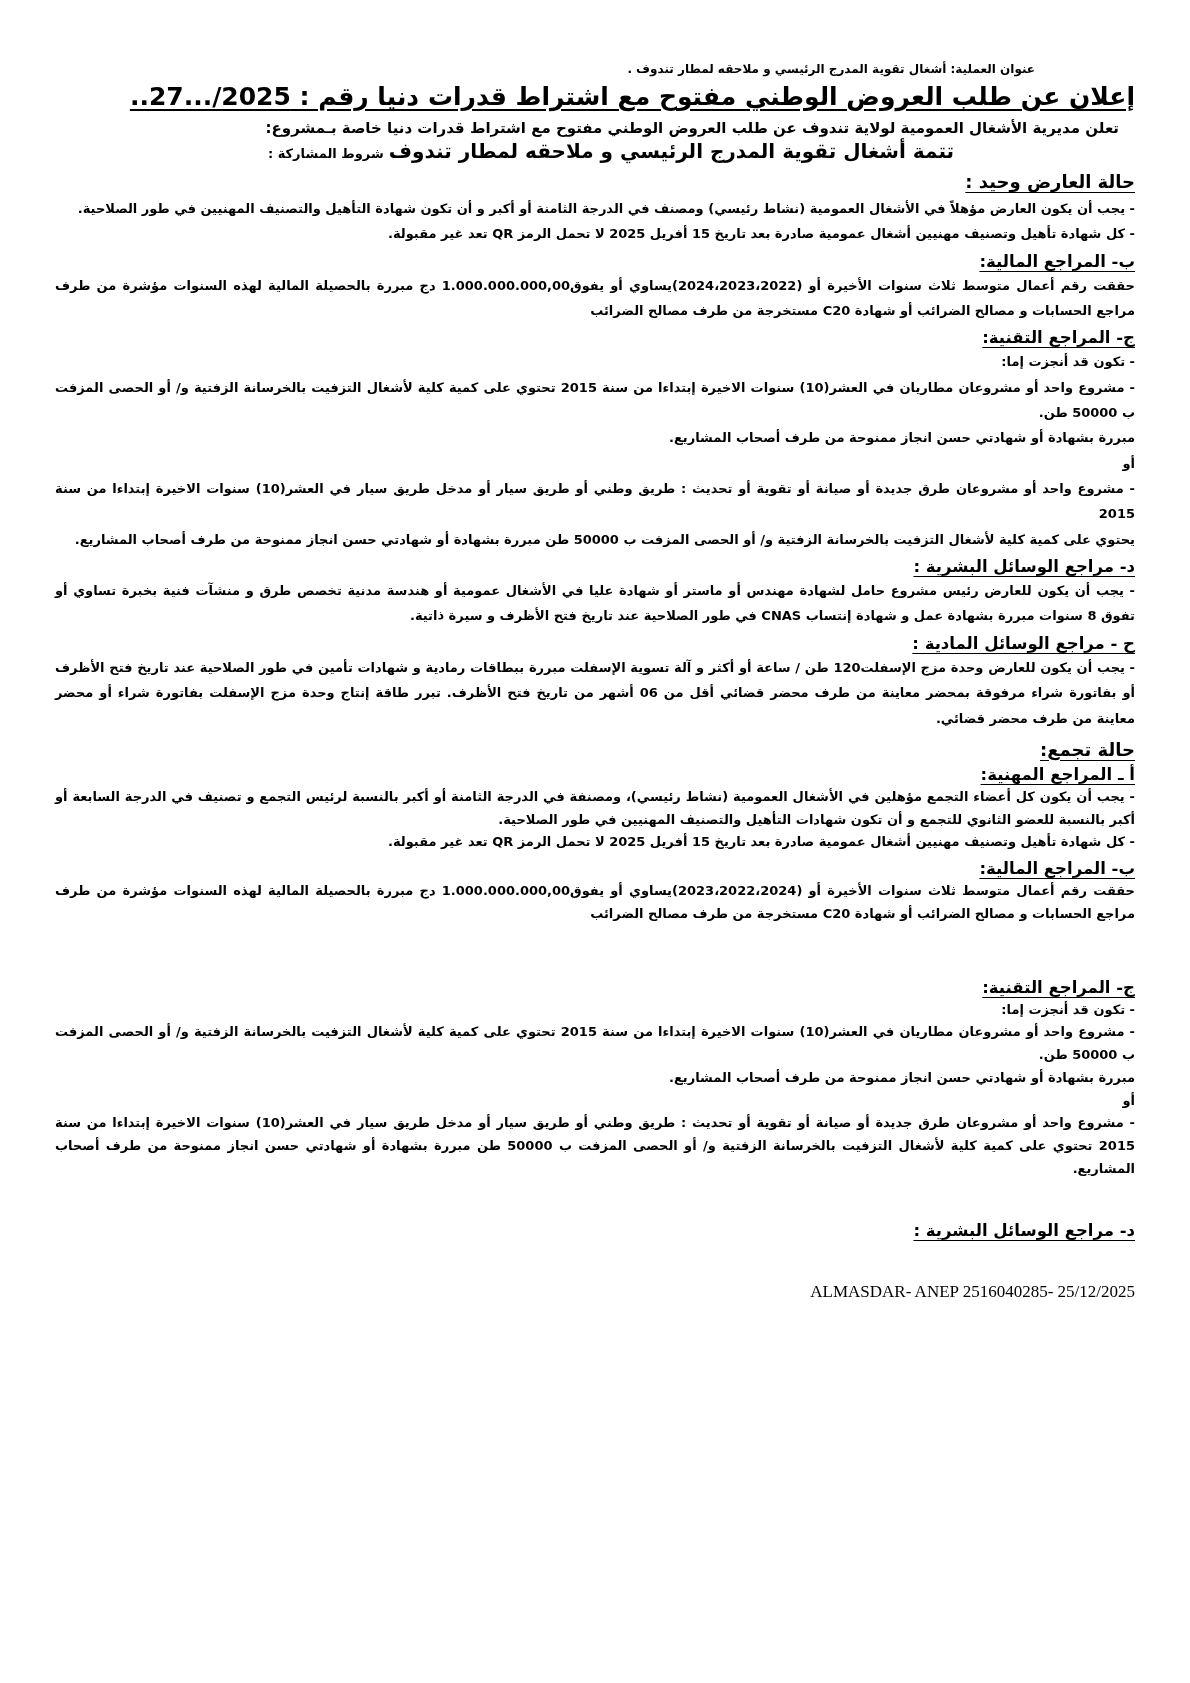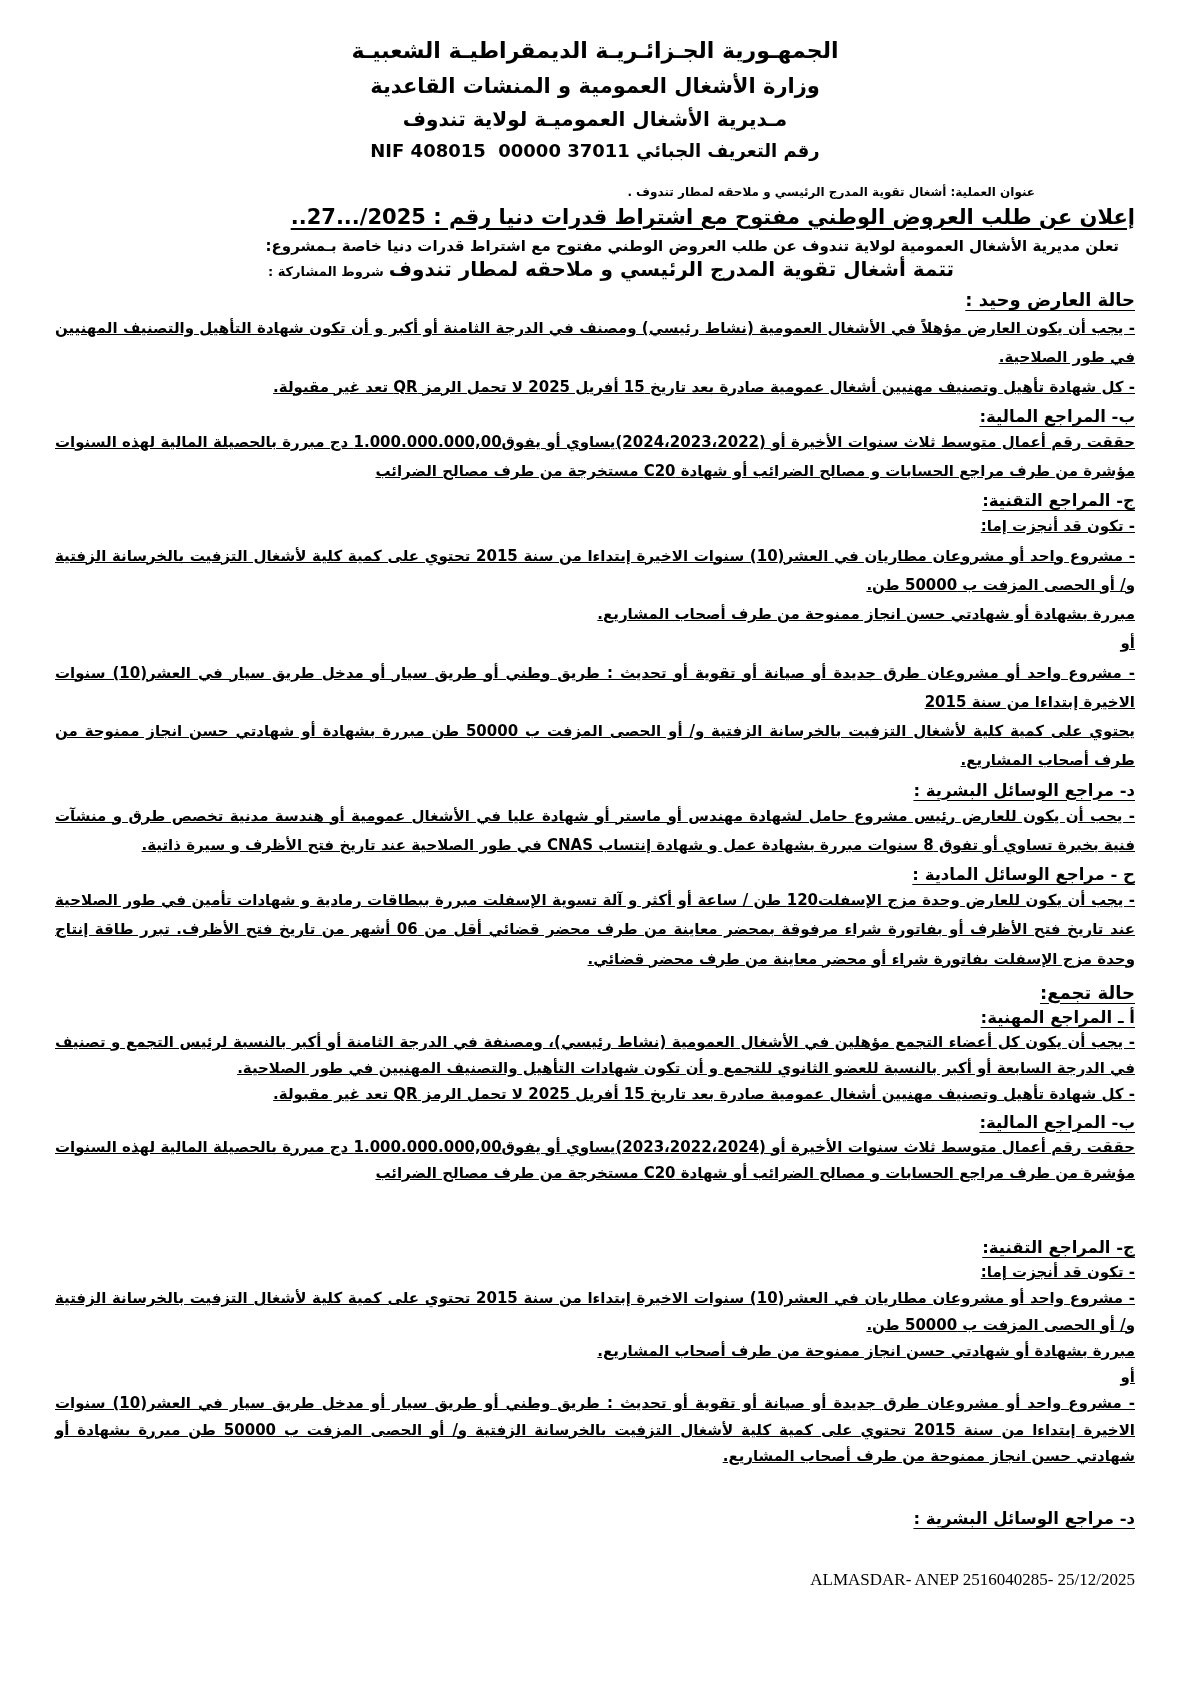--- a/index.html
+++ b/index.html
@@ -16,65 +16,59 @@
   }
   
   .hdr{text-align:center;font-weight:bold;}
   .hdr-l1{font-size:22px;letter-spacing:.5px;margin:0 0 11px 0;}
   .hdr-l2{font-size:21px;margin:0 0 9px 0;}
   .hdr-l3{font-size:20px;margin:0 0 9px 0;}
   .hdr-l4{font-size:18px;margin:0;}
   
   .op-title{font-weight:bold;font-size:12px;margin:24px 100px 0 0;}
   .main-title{
-    font-weight:bold;font-size:21px;
+    font-weight:bold;font-size:25px;
     text-decoration:underline;
     text-underline-offset:4px;
     margin:6px 0 0 0;text-align:right;
   }
   .announce{font-weight:bold;font-size:15px;margin:8px 16px 0 0;text-align:justify;}
   .project-line{text-align:center;margin:2px 0 0 0;}
   .project-name{font-weight:bold;font-size:20px;text-align:center;}
   .cond-label{font-weight:bold;font-size:13px;margin-left:32px;}
   
   .case-h{
     font-size:18px;font-weight:bold;text-decoration:underline;
     text-underline-offset:4px;margin:8px 0 4px 0;
   }
   .sub-h{
     font-size:16.5px;font-weight:bold;text-decoration:underline;
     text-underline-offset:4px;margin:5px 0 2px 0;
   }
   p.body{
-    font-size:15px;font-weight:bold;line-height:1.95;
-    margin:0;text-align:justify;text-decoration:underline;
+    font-size:13px;font-weight:bold;line-height:1.95;
+    margin:0;text-align:justify;
   }
   p.nojust{text-align:right;}
   .sec2 p.body{line-height:1.75;}
   .gap-big{margin-top:52px;}
   .gap-med{margin-top:40px;}
   
   .footer{
     direction:ltr;text-align:right;
     font-family:Liberation Serif, serif;
     font-size:17px;font-weight:normal;
     margin-top:42px;
   }
 </style>
 </head>
 <body>
 
 <div class="page">
 
-  <div class="hdr">
-    <div class="hdr-l1">الجمهـورية الجـزائـريـة الديمقراطيـة الشعبيـة</div>
-    <div class="hdr-l2">وزارة الأشغال العمومية و المنشات القاعدية</div>
-    <div class="hdr-l3">مـديرية الأشغال العموميـة لولاية تندوف</div>
-    <div class="hdr-l4">رقم التعريف الجبائي  NIF 408015&nbsp;&nbsp;00000 37011</div>
-  </div>
 
   <p class="op-title">عنوان العملية: أشغال تقوية المدرج الرئيسي و ملاحقه لمطار تندوف .</p>
   <p class="main-title">إعلان عن طلب العروض الوطني مفتوح مع اشتراط قدرات دنيا رقم : ⁦..27.../2025⁩</p>
   <p class="announce">تعلن مديرية الأشغال العمومية لولاية تندوف عن طلب العروض الوطني مفتوح مع اشتراط قدرات دنيا خاصة بـمشروع:</p>
   <p class="project-line"><span class="project-name">تتمة أشغال تقوية المدرج الرئيسي و ملاحقه لمطار تندوف</span> <span class="cond-label">شروط المشاركة :</span></p>
 
   <div class="sec1">
     <div class="case-h">حالة العارض وحيد :</div>
 
     <p class="body">- يجب أن يكون العارض مؤهلاً في الأشغال العمومية (نشاط رئيسي)  ومصنف في الدرجة الثامنة  أو أكبر  و أن تكون شهادة التأهيل والتصنيف المهنيين في طور الصلاحية.</p>

